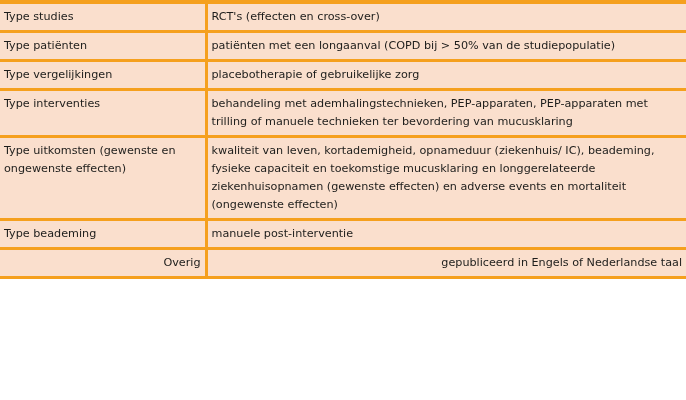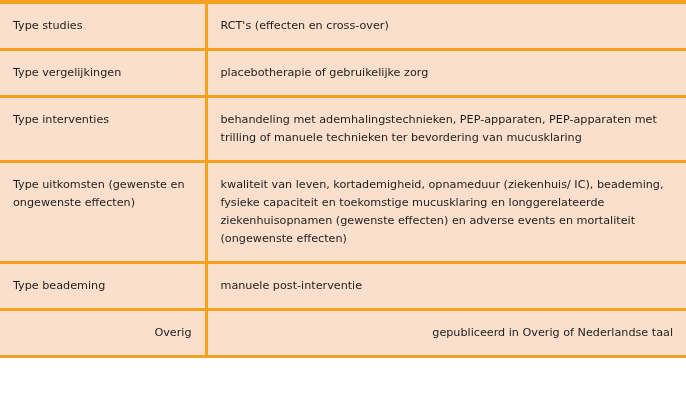--- a/index.html
+++ b/index.html
@@ -40,21 +40,21 @@
 
   #criteria-table tr {
     background: #fadfcd;
   }
   #criteria-table td {
     vertical-align: top;
     color: #1d1d1b;
     font-size: 11.2px;
     line-height: 18px;
     border-bottom: 3px solid #f5a01e;
-    padding: 13px;
+    padding: 4px;
   }
   #criteria-table tr:last-child td {
     border-bottom: none;
     text-align: right;
   }
   td.label-cell {
     border-right: 3px solid #f5a01e;
     padding: 13px 10px 13px 9px;
   }
   td.value-cell {
@@ -75,20 +75,28 @@
     <col class="label-col">
     <col class="value-col">
   </colgroup>
   <tbody>
     <tr>
       <td class="label-cell">
           <span class="cell-text">Type studies</span>
         </td>
       <td class="value-cell">
           <span class="cell-text">RCT's (effecten en cross-over)</span>
+        </td>
+    </tr>
+    <tr>
+      <td class="label-cell">
+          <span class="cell-text">Type patiënten</span>
+        </td>
+      <td class="value-cell">
+          <span class="cell-text">patiënten met een longaanval (COPD bij &gt; 50% van de studiepopulatie)</span>
         </td>
     </tr>
     <tr>
       <td class="label-cell">
           <span class="cell-text">Type vergelijkingen</span>
         </td>
       <td class="value-cell">
           <span class="cell-text">placebotherapie of gebruikelijke zorg</span>
         </td>
     </tr>
@@ -114,20 +122,20 @@
         </td>
       <td class="value-cell">
           <span class="cell-text">manuele post-interventie</span>
         </td>
     </tr>
     <tr>
       <td class="label-cell">
           <span class="cell-text">Overig</span>
         </td>
       <td class="value-cell">
-          <span class="cell-text">gepubliceerd in Overig of Nederlandse taal</span>
+          <span class="cell-text">gepubliceerd in Engels of Nederlandse taal</span>
         </td>
     </tr>
   </tbody>
 </table>
 
 <div class="bottom-rule"></div>
 <div class="tail-white"></div>
 
 </body></html>

